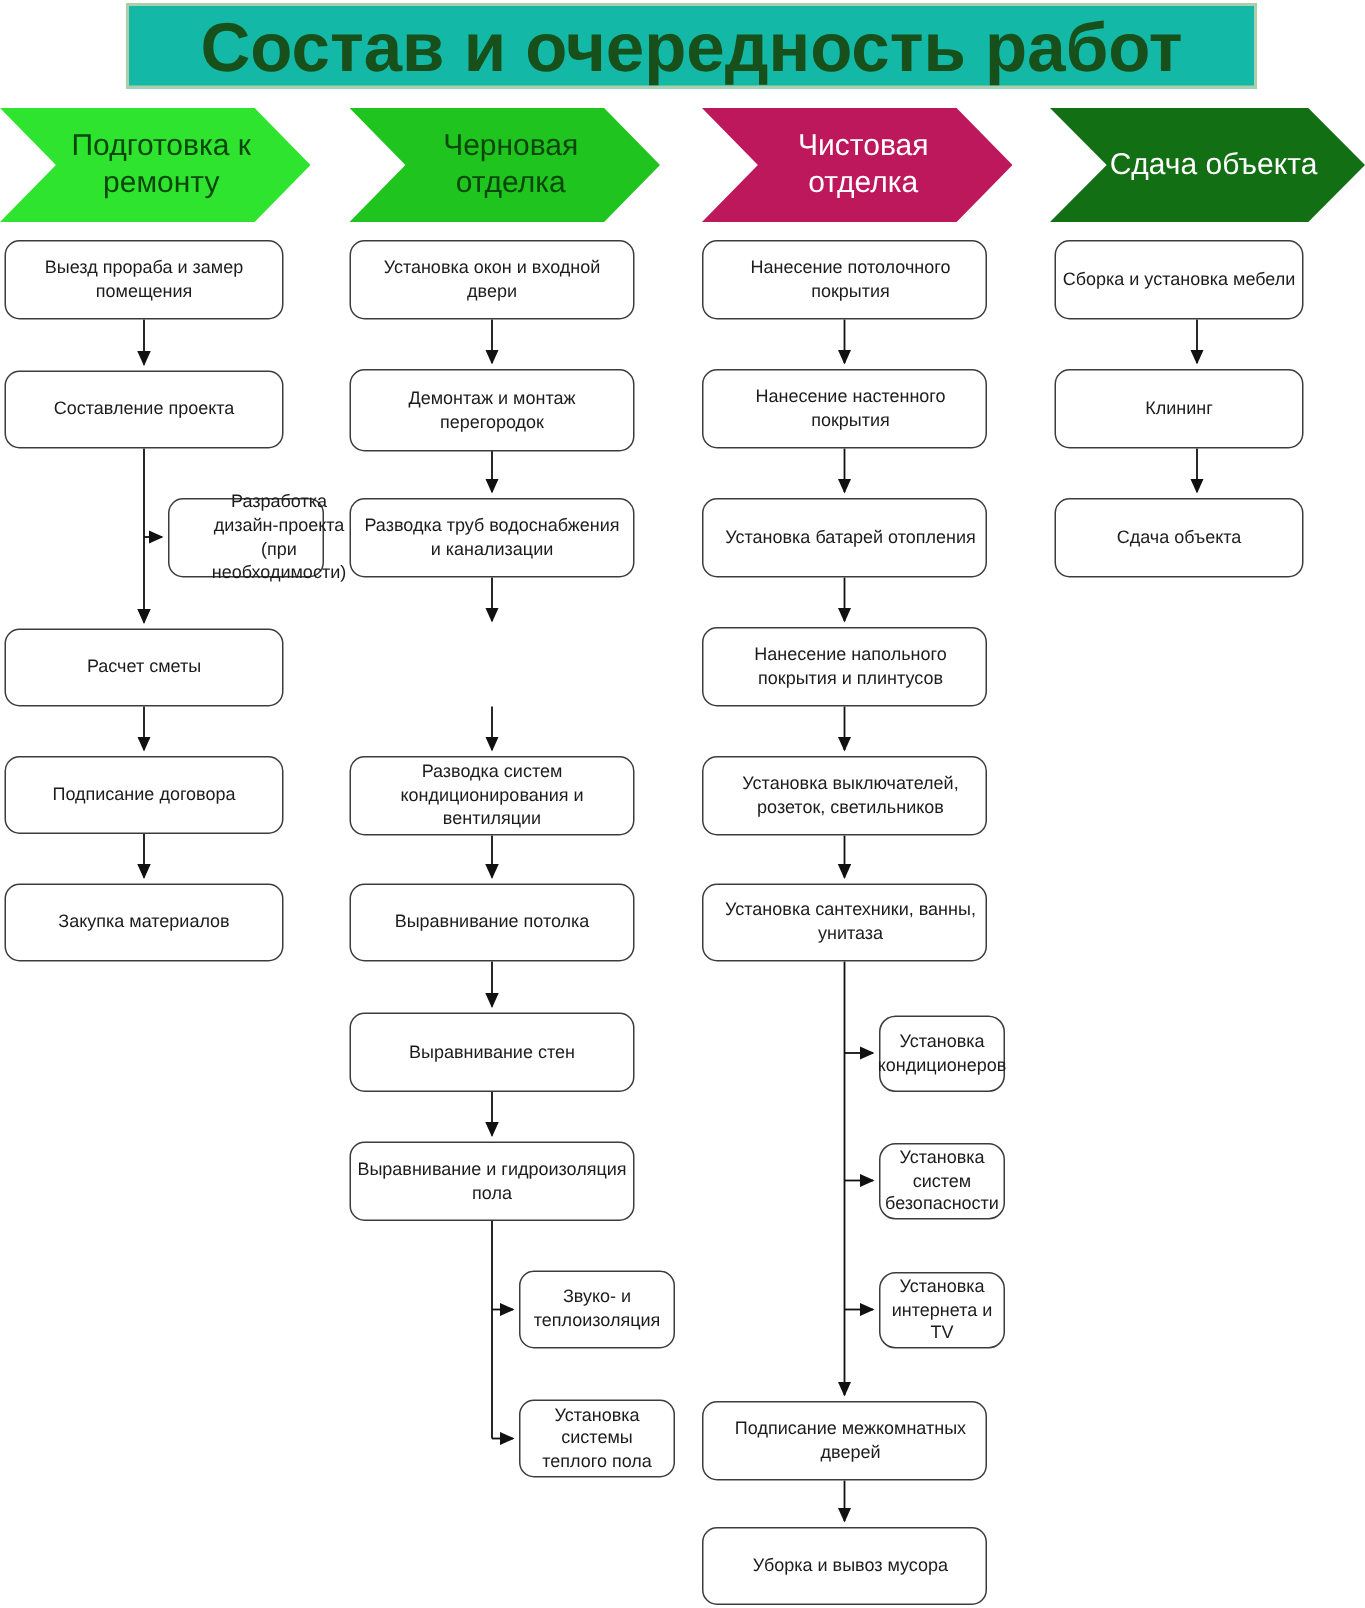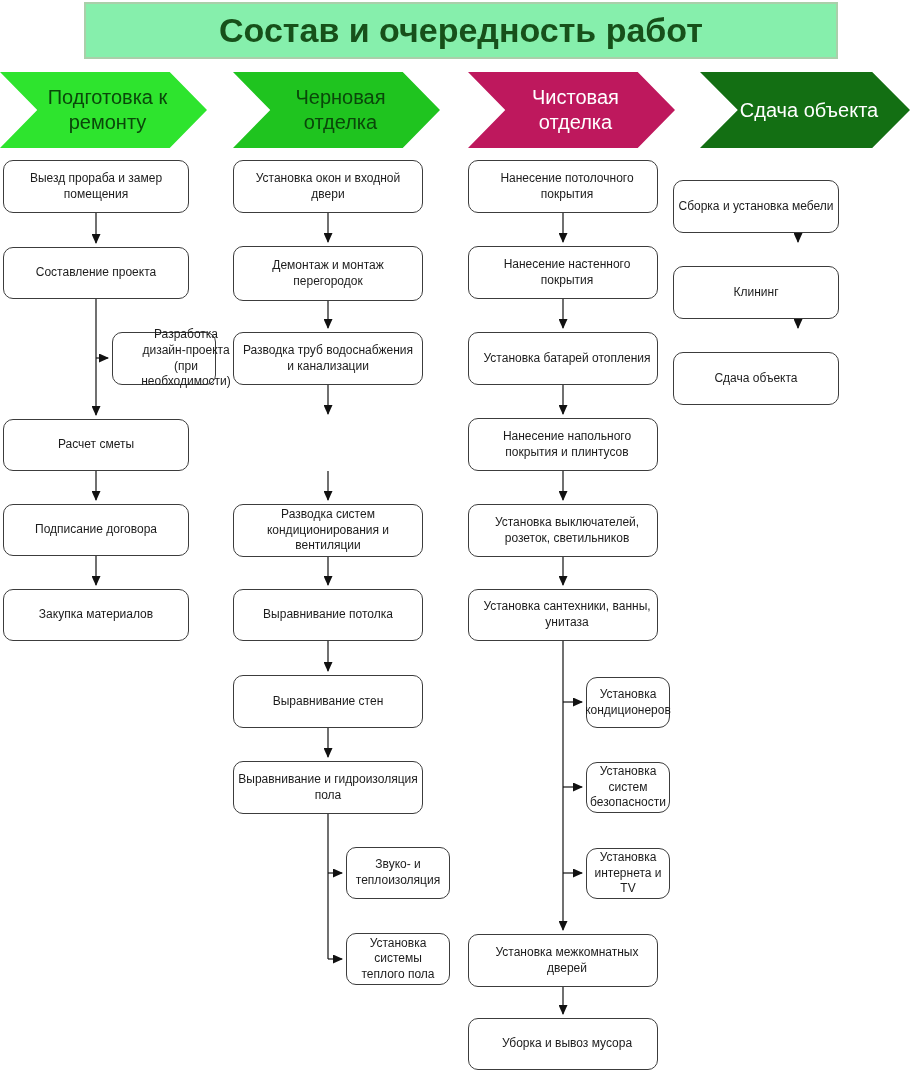--- a/index.html
+++ b/index.html
@@ -1,23 +1,23 @@
 <!DOCTYPE html>
 <html><head>
 <meta charset="utf-8">
 <style>
   html,body{margin:0;padding:0;background:#ffffff;}
   body{font-family:"Liberation Sans","DejaVu Sans",sans-serif;}
   #stage-area{position:relative;width:910px;height:1072px;background:#ffffff;overflow:hidden;}
 
   .title-box{
     position:absolute;left:84px;top:2px;width:750px;height:53px;
-    border:2px solid #aacfaa;background:#86efac;
+    border:2px solid #aacfaa;background:#14b8a6;
     display:flex;align-items:center;justify-content:center;
-    font-size:34px;font-weight:bold;color:#17501a;letter-spacing:0px;text-align:center;
+    font-size:46px;font-weight:bold;color:#17501a;letter-spacing:0px;text-align:center;
   }
 
   .chevron{
     position:absolute;top:72px;height:76px;
     display:flex;align-items:center;justify-content:center;text-align:center;
     font-size:20px;line-height:1.25;font-weight:400;
     clip-path:polygon(0% 0%,82% 0%,100% 50%,82% 100%,0% 100%,18% 50%);
     padding:0 30px 0 38px;box-sizing:border-box;
   }
   .chev-1{left:0px;width:207px;background:#2ee42e;color:#0a470a;}
@@ -27,21 +27,21 @@
 
   .node{
     position:absolute;background:#ffffff;border:1px solid #3c3c3c;border-radius:10px;
     display:flex;align-items:center;justify-content:center;text-align:center;
     font-size:12px;line-height:1.3;color:#1c1c1c;box-sizing:border-box;
     padding:3px 4px;
   }
   .col1{left:3px;width:186px;}
   .col2{left:233px;width:190px;}
   .col3{left:468px;width:190px;padding-left:12px;}
-  .col4{left:673px;width:166px;margin-top:20px;}
+  .col4{left:703px;width:166px;}
   .side1{left:112px;width:104px;padding-left:48px;}
   .side2{left:346px;width:104px;}
   .side3{left:586px;width:84px;border-radius:11px;}
 
   #connector-layer{position:absolute;left:0;top:0;width:910px;height:1072px;z-index:0;}
   .node,.chevron,.title-box{z-index:1;}
 </style>
 </head>
 <body>
 
@@ -114,20 +114,20 @@
 
   <div class="node col3" style="top:160px;height:53px">Нанесение потолочного покрытия</div>
   <div class="node col3" style="top:246px;height:53px">Нанесение настенного покрытия</div>
   <div class="node col3" style="top:332px;height:53px">Установка батарей отопления</div>
   <div class="node col3" style="top:418px;height:53px">Нанесение напольного покрытия и плинтусов</div>
   <div class="node col3" style="top:504px;height:53px">Установка выключателей, розеток, светильников</div>
   <div class="node col3" style="top:589px;height:52px">Установка сантехники, ванны, унитаза</div>
   <div class="node side3" style="top:677px;height:51px">Установка кондиционеров</div>
   <div class="node side3" style="top:762px;height:51px">Установка систем безопасности</div>
   <div class="node side3" style="top:848px;height:51px">Установка интернета и TV</div>
-  <div class="node col3" style="top:934px;height:53px">Установка межкомнатных дверей</div>
+  <div class="node col3" style="top:934px;height:53px">Подписание межкомнатных дверей</div>
   <div class="node col3" style="top:1018px;height:52px">Уборка и вывоз мусора</div>
 
   <div class="node col4" style="top:160px;height:53px">Сборка и установка мебели</div>
   <div class="node col4" style="top:246px;height:53px">Клининг</div>
   <div class="node col4" style="top:332px;height:53px">Сдача объекта</div>
 
 </div>
 
 </body></html>

